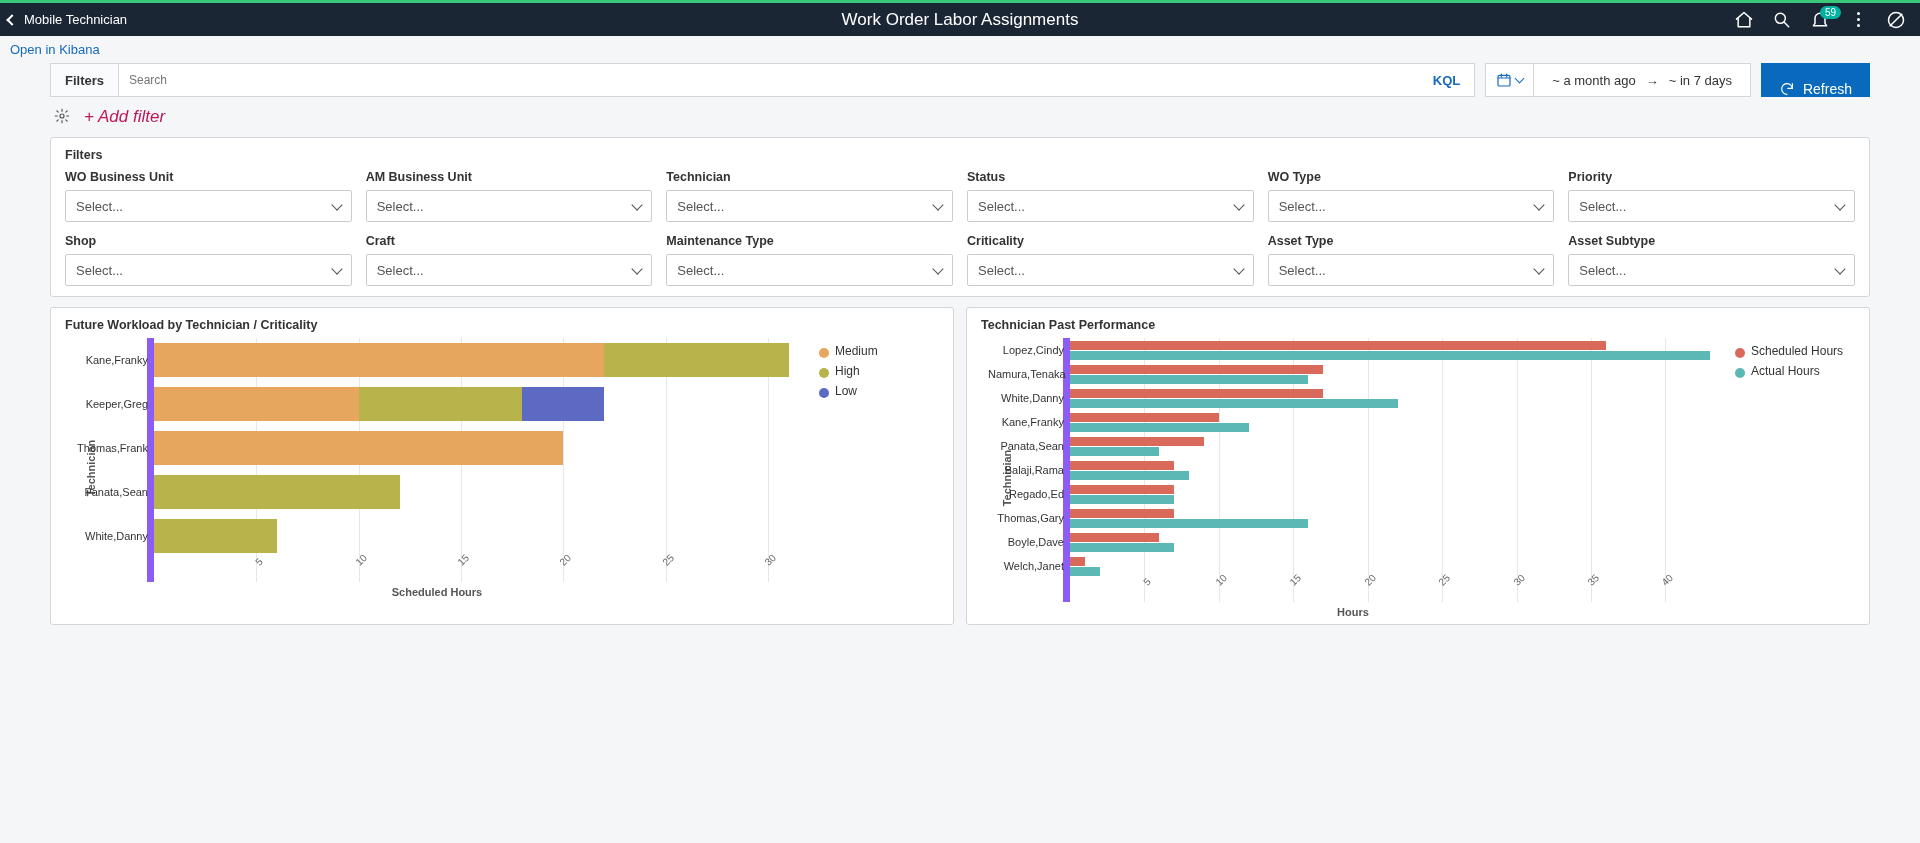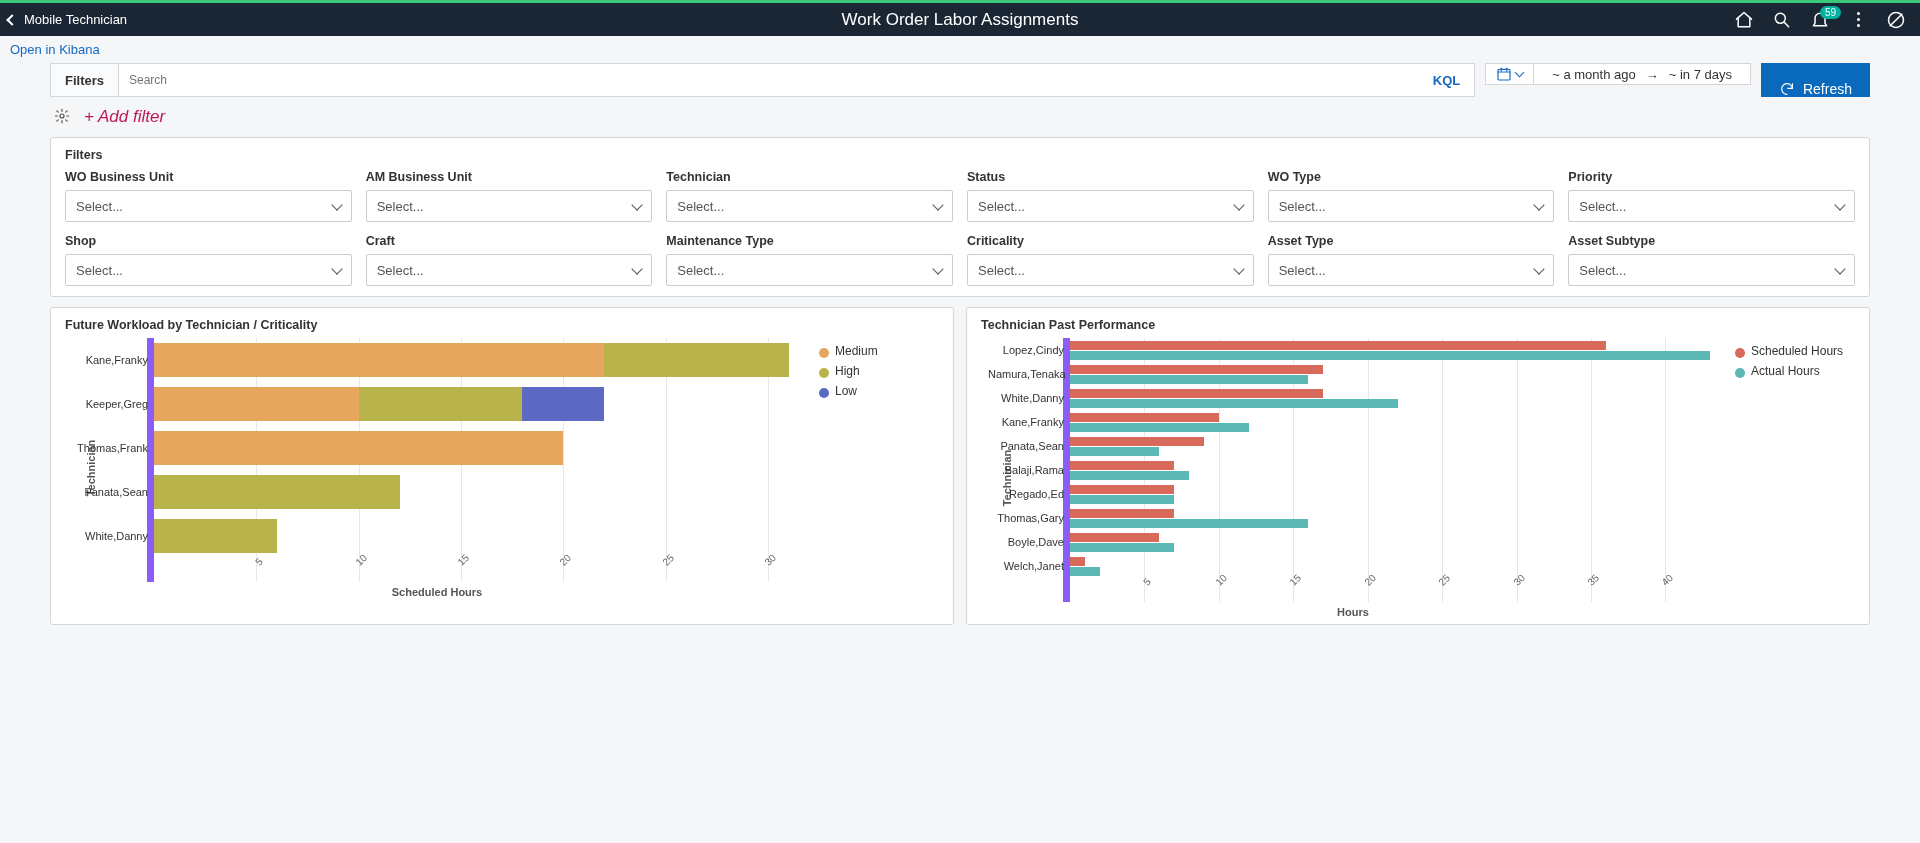--- a/index.html
+++ b/index.html
@@ -33,21 +33,21 @@
 
   
   .content { padding: 0 50px 20px 50px; display: flex; flex-direction: column; gap: 10px; }
 
   
   .search-row { display: flex; gap: 10px; align-items: stretch; }
   .search-box { flex: 1; display: flex; border: 1px solid #d3d7db; background: #fff; height: 34px; }
   .search-box .lbl { padding: 0 14px; display: flex; align-items: center; border-right: 1px solid #d3d7db; font-weight: 600; color: #333; background: #fafbfc; }
   .search-box input { flex: 1; border: none; outline: none; padding: 0 10px; font-size: 12px; }
   .search-box .kql { padding: 0 14px; display: flex; align-items: center; color: #1769c2; font-weight: 600; font-size: 13px; }
-  .date-box { border: 1px solid #d3d7db; background: #fff; height: 22px; display: flex; align-items: center; }
+  .date-box { border: 1px solid #d3d7db; background: #fff; height: 34px; display: flex; align-items: center; }
   .date-box .cal { padding: 0 10px; border-right: 1px solid #d3d7db; height: 100%; display: flex; align-items: center; gap: 4px; color: #1769c2; }
   .date-box .range { padding: 0 18px; display: flex; align-items: center; gap: 10px; color: #333; font-size: 13px; }
   .refresh-btn {
     background: #0869bd; color: #fff; border: none; height: 34px;
     padding: 0 18px; display: flex; align-items: flex-end; gap: 8px;
     font-size: 14px; cursor: pointer;
   }
 
   
   .addfilter-row { display: flex; align-items: center; gap: 14px; padding: 0 4px; }

